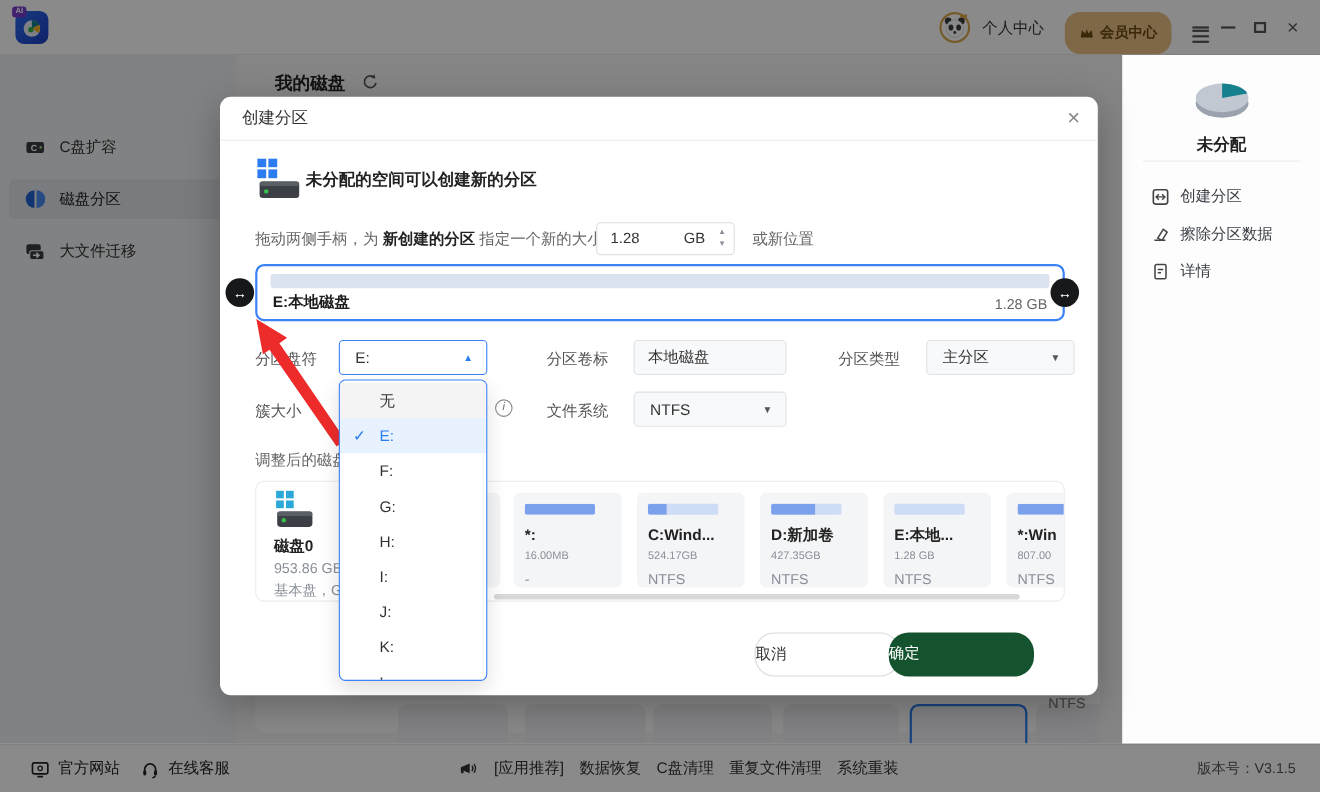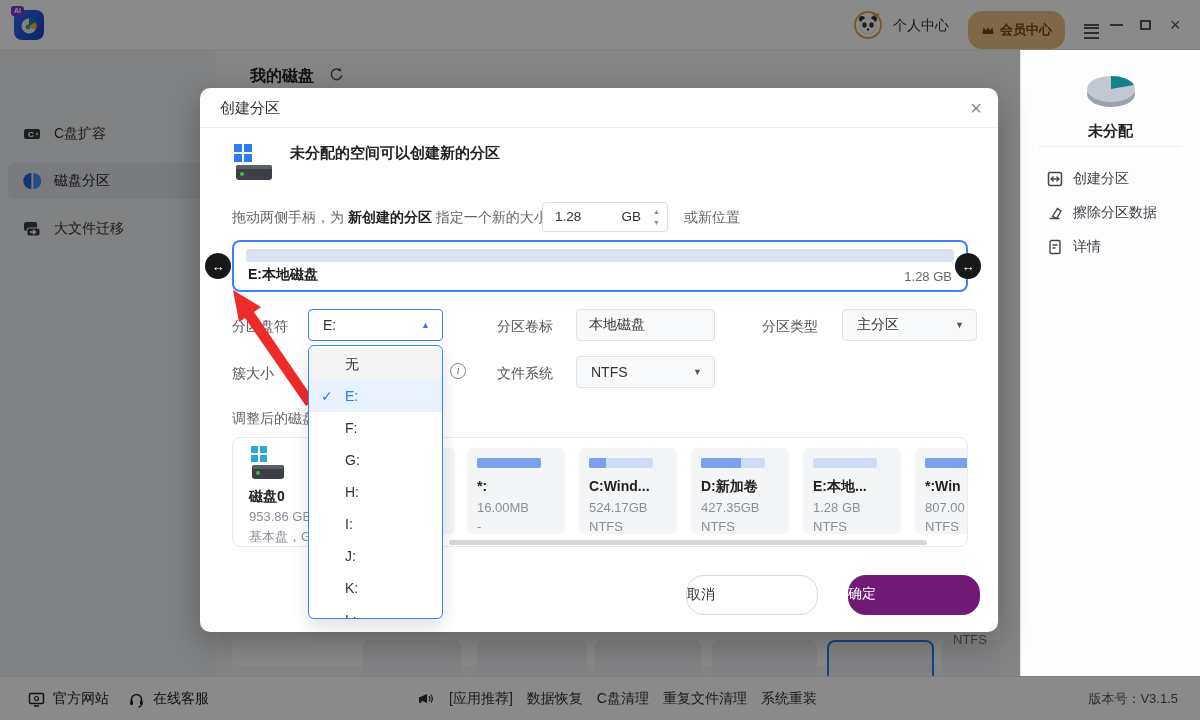--- a/index.html
+++ b/index.html
@@ -53,21 +53,21 @@
 
   
   .dim { position:absolute; background:rgba(0,0,0,0.46); z-index:40; }
 
   
   .modal { position:absolute; left:200px; top:88px; width:798px; height:544px; background:#fff; border-radius:10px;
            box-shadow:0 10px 34px rgba(0,0,0,0.28); z-index:50; }
   .m-header { position:absolute; left:0; top:0; width:100%; height:40px; border-bottom:1px solid #ececec; }
   .m-title { position:absolute; left:20px; line-height:40px; font-size:15px; color:#333; }
   .m-close { position:absolute; right:16px; top:0; line-height:40px; font-size:20px; color:#888; cursor:pointer; }
-  .m-sub { position:absolute; left:32px; top:56px; display:flex; gap:16px; }
+  .m-sub { position:absolute; left:32px; top:56px; display:flex; align-items:center; gap:4px; }
   .m-sub .t { font-size:15px; font-weight:bold; color:#222; }
   .m-hint { position:absolute; left:32px; top:121px; font-size:14px; color:#666; }
   .m-hint b { color:#222; }
   .sizebox { position:absolute; left:342px; top:114px; width:126px; height:30px; border:1px solid #dcdee2; border-radius:4px; background:#fff; }
   .sizebox .val { position:absolute; left:12px; line-height:28px; font-size:13.5px; color:#333; }
   .sizebox .unit { position:absolute; right:26px; line-height:28px; font-size:13.5px; color:#333; }
   .stepper { position:absolute; right:7px; top:3px; display:flex; flex-direction:column; color:#8a8f99; font-size:7px; line-height:11px; cursor:pointer; }
   .m-tail { position:absolute; left:484px; top:121px; font-size:14px; color:#666; }
 
   .barwidget { position:absolute; left:32px; top:152px; width:736px; height:52px; border:2px solid #3b82f6; border-radius:8px; background:#fff; }
@@ -92,27 +92,27 @@
 
   .diskpanel { position:absolute; left:32px; top:349px; width:736px; height:110px; border:1px solid #ebebeb; border-radius:8px;
                background:#fff; overflow:hidden; }
   .dp-name { position:absolute; left:16px; top:50px; font-size:14px; font-weight:bold; color:#222; }
   .dp-cap  { position:absolute; left:16px; top:71px; font-size:13px; color:#8a8f99; }
   .dp-kind { position:absolute; left:16px; top:90px; font-size:13px; color:#8a8f99; }
   .pcard { position:absolute; top:10px; width:98px; height:86px; background:#f4f5f7; border-radius:6px; cursor:pointer; }
   .pcard .bar { position:absolute; left:10px; top:10px; width:64px; height:10px; background:#cfdcf5; border-radius:2px; overflow:hidden; }
   .pcard .bar i { display:block; height:100%; background:#7ba1ec; }
   .pcard .pl { position:absolute; left:10px; top:30px; font-size:14px; font-weight:bold; color:#222; white-space:nowrap; }
-  .pcard .ps { position:absolute; left:10px; top:52px; font-size:13px; color:#8a8f99; white-space:nowrap; }
+  .pcard .ps { position:absolute; left:10px; top:52px; font-size:10px; color:#8a8f99; white-space:nowrap; }
   .pcard .pf { position:absolute; left:10px; top:71px; font-size:13px; color:#8a8f99; }
   .dp-scroll { position:absolute; left:216px; top:102px; width:478px; height:5px; background:#d8d8d8; border-radius:3px; cursor:pointer; }
 
   .btn { position:absolute; top:487px; width:132px; height:40px; border-radius:18px; font-size:14px; text-align:left; line-height:36px; cursor:pointer; }
   .btn-cancel { left:486px; background:#fff; border:1px solid #d9d9d9; color:#333; }
-  .btn-ok { left:648px; background:#701a75; color:#fff; }
+  .btn-ok { left:608px; background:#14532d; color:#fff; }
 
   
   .dropdown { position:absolute; left:308px; top:345px; width:135px; height:274px; background:#fff; border:1.5px solid #3b82f6;
               border-radius:6px; box-shadow:0 8px 18px rgba(0,0,0,0.12); z-index:70; overflow:hidden; padding-top:2px; }
   .dd-item { position:relative; height:32px; line-height:32px; padding-left:36px; font-size:14px; color:#333; cursor:pointer; }
   .dd-item.hover { background:#f4f4f5; }
   .dd-item.selected { background:#e7f2fe; color:#2b7cf0; }
   .dd-check { position:absolute; left:12px; top:0; font-weight:bold; color:#2b7cf0; }
 
   .arrowsvg { position:absolute; left:0; top:0; z-index:60; pointer-events:none; }

